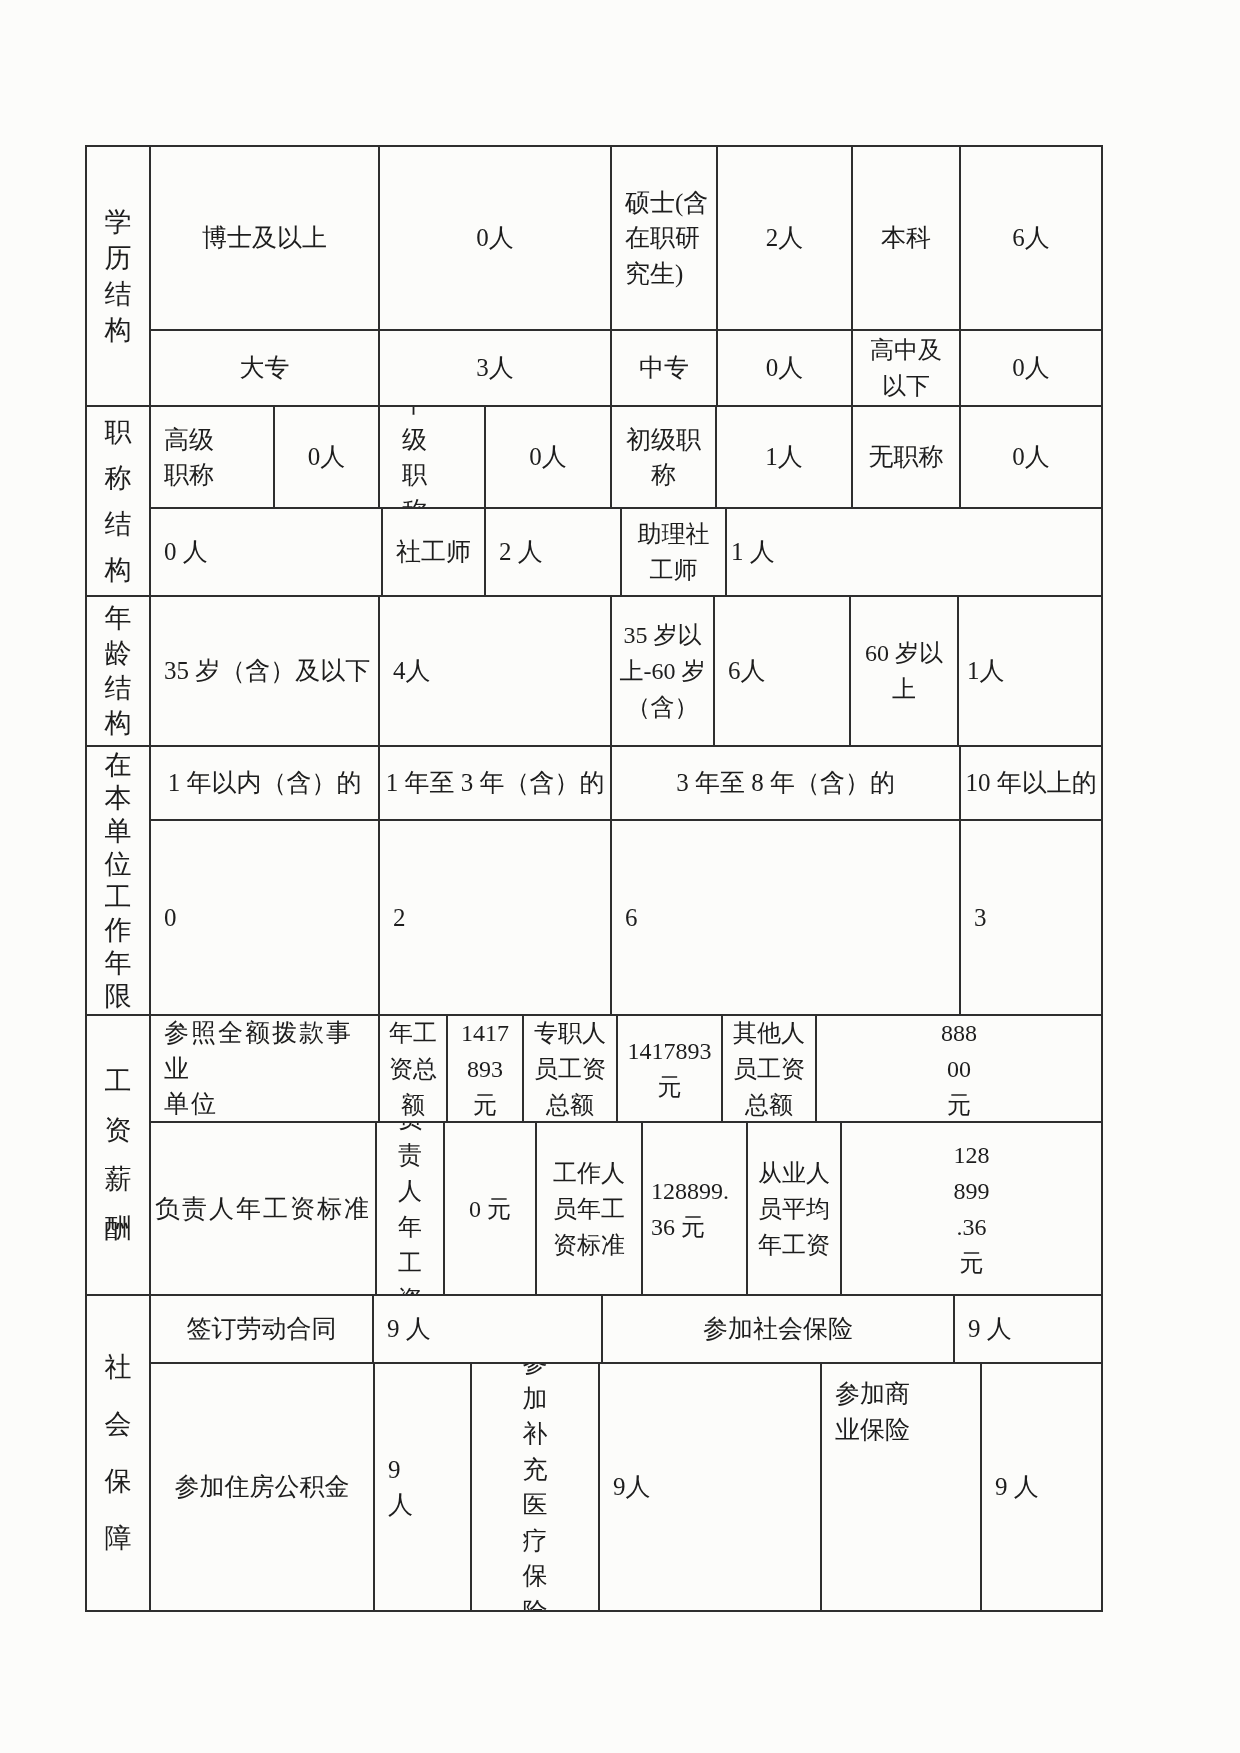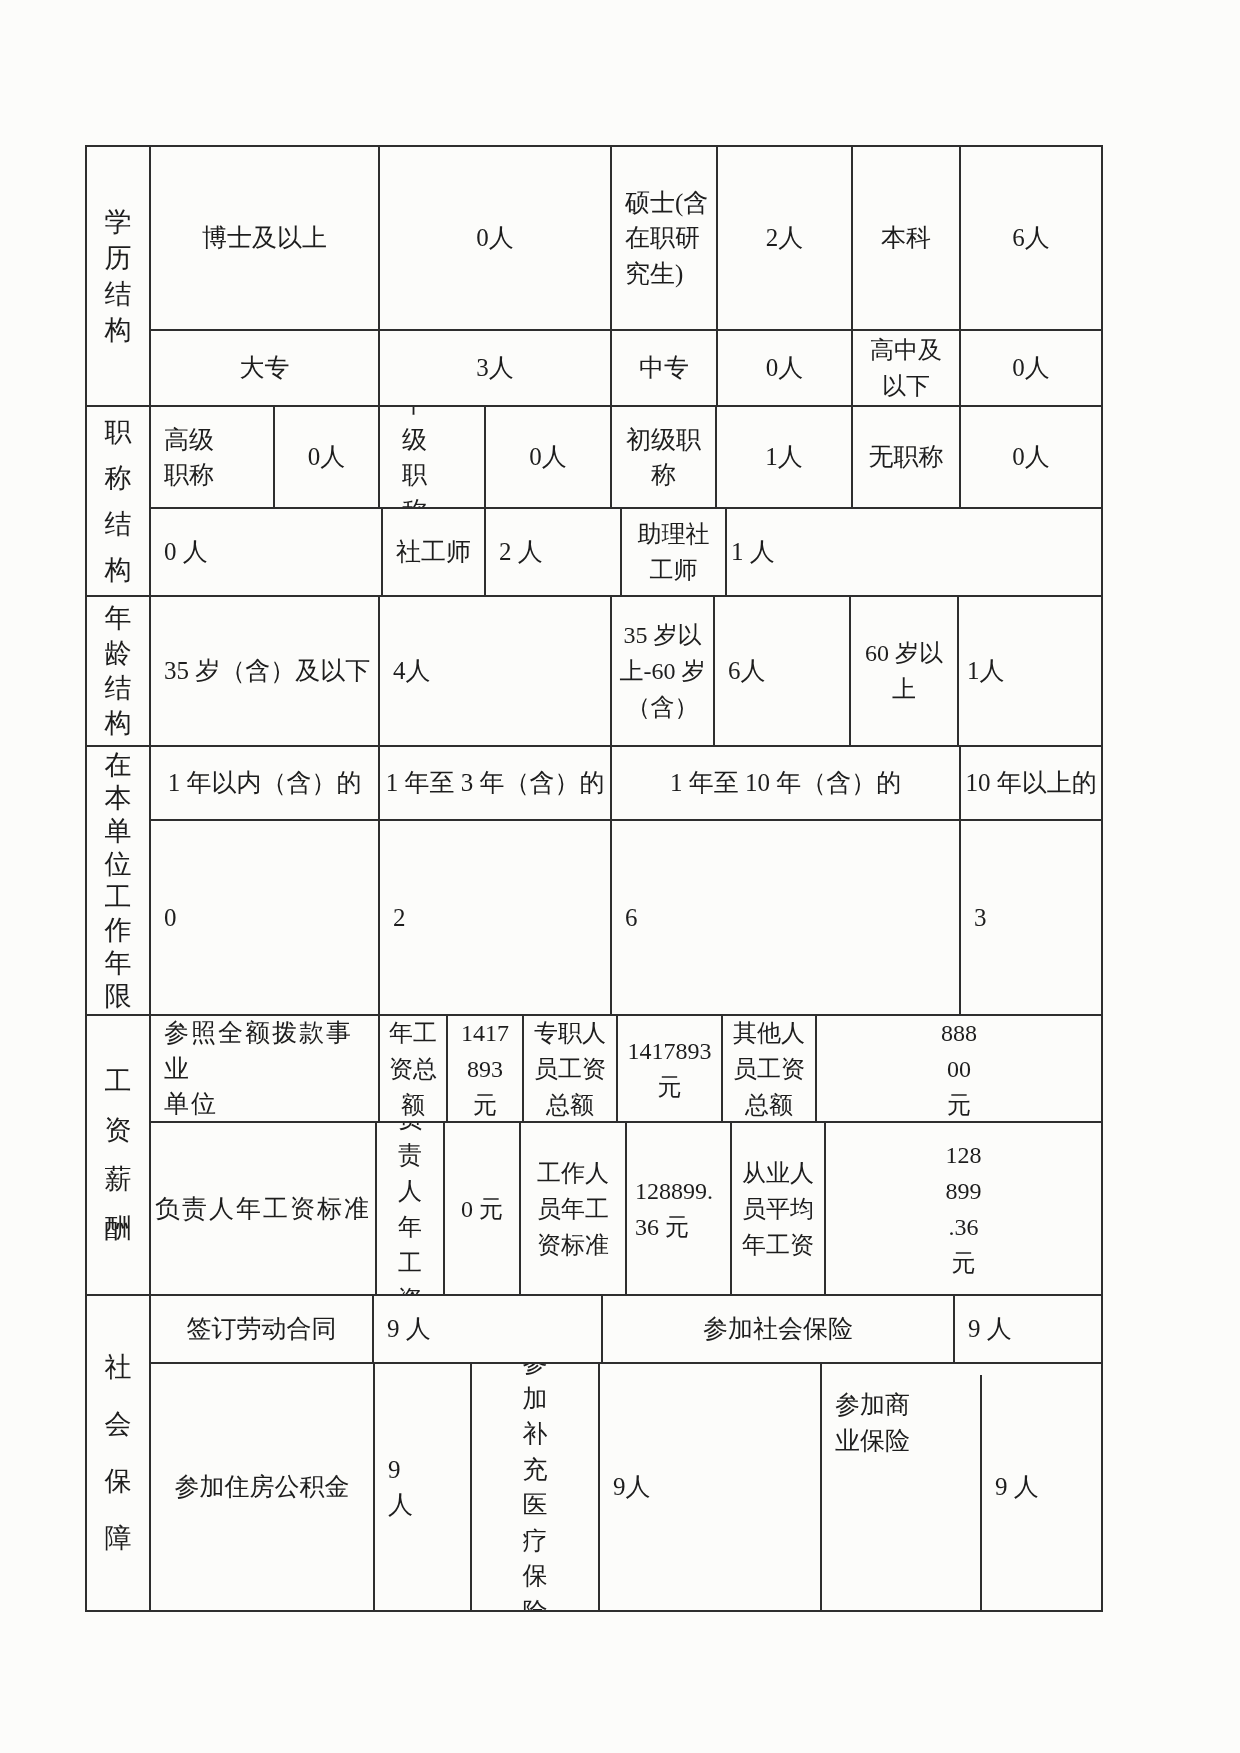--- a/index.html
+++ b/index.html
@@ -41,21 +41,21 @@
     display:flex;align-items:center;justify-content:center;
     text-align:center;
     font-size:25px;
     line-height:1.42;
     white-space:pre-line;
     padding:2px 4px;
     overflow:hidden;
   }
   .cell:last-child{border-right:none;flex:1;}
   .l{justify-content:flex-start;text-align:left;padding-left:13px;padding-right:4px;}
-  .t{align-items:flex-start;padding-top:12px;margin-top:11px;}
+  .t{align-items:flex-start;padding-top:12px;}
   .sp6{letter-spacing:6px;}
   .sp2{letter-spacing:2px;}
   .lh36{line-height:36px;}
   .lh44{line-height:46px;}
   .lh34{line-height:35px;}
   .lh33{line-height:33px;}
   .lh49{line-height:49px;}
   .lh57{line-height:57px;}
   .small{font-size:24px;line-height:1.5;}
 </style>
@@ -151,21 +151,21 @@
 单
 位
 工
 作
 年
 限</div>
       <div class="rows">
         <div class="row" style="height:72px">
           <div class="cell" style="width:229px">1 年以内（含）的</div>
           <div class="cell" style="width:232px">1 年至 3 年（含）的</div>
-          <div class="cell" style="width:349px">1 年至 10 年（含）的</div>
+          <div class="cell" style="width:349px">3 年至 8 年（含）的</div>
           <div class="cell">10 年以上的</div>
         </div>
         <div class="row" style="height:193px">
           <div class="cell l" style="width:229px">0</div>
           <div class="cell l" style="width:232px">2</div>
           <div class="cell l" style="width:349px">6</div>
           <div class="cell l">3</div>
         </div>
       </div>
     </div>
@@ -197,21 +197,21 @@
 00
 元</div>
         </div>
         <div class="row" style="height:171px">
           <div class="cell sp2" style="width:226px">负责人年工资标准</div>
           <div class="cell small" style="width:68px;padding:20px">部 门
 负 责
 人 年
 工 资
 标准</div>
-          <div class="cell small" style="width:76px;padding:2px">0 元</div>
+          <div class="cell small" style="width:92px;padding:2px">0 元</div>
           <div class="cell small" style="width:106px;padding:16px">工作人
 员年工
 资标准</div>
           <div class="cell small l" style="width:105px;padding-left:8px">128899.
 36 元</div>
           <div class="cell small" style="width:94px;padding:2px">从业人
 员平均
 年工资</div>
           <div class="cell small" style="padding:2px">128
 899

